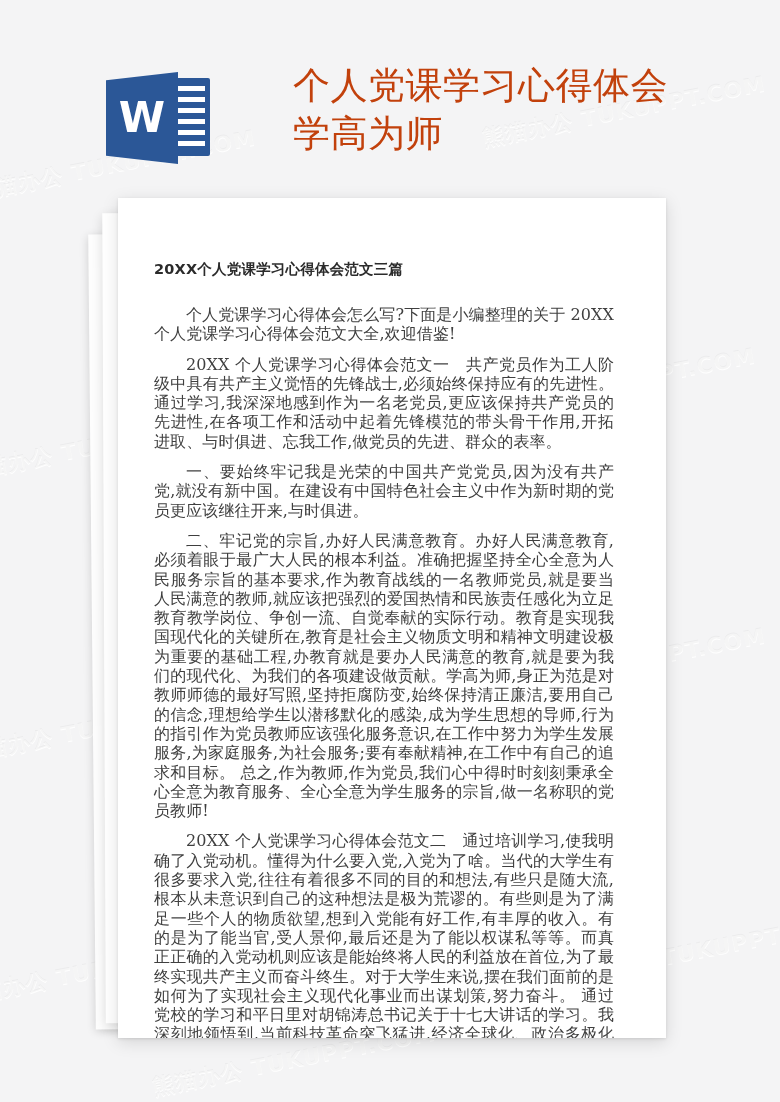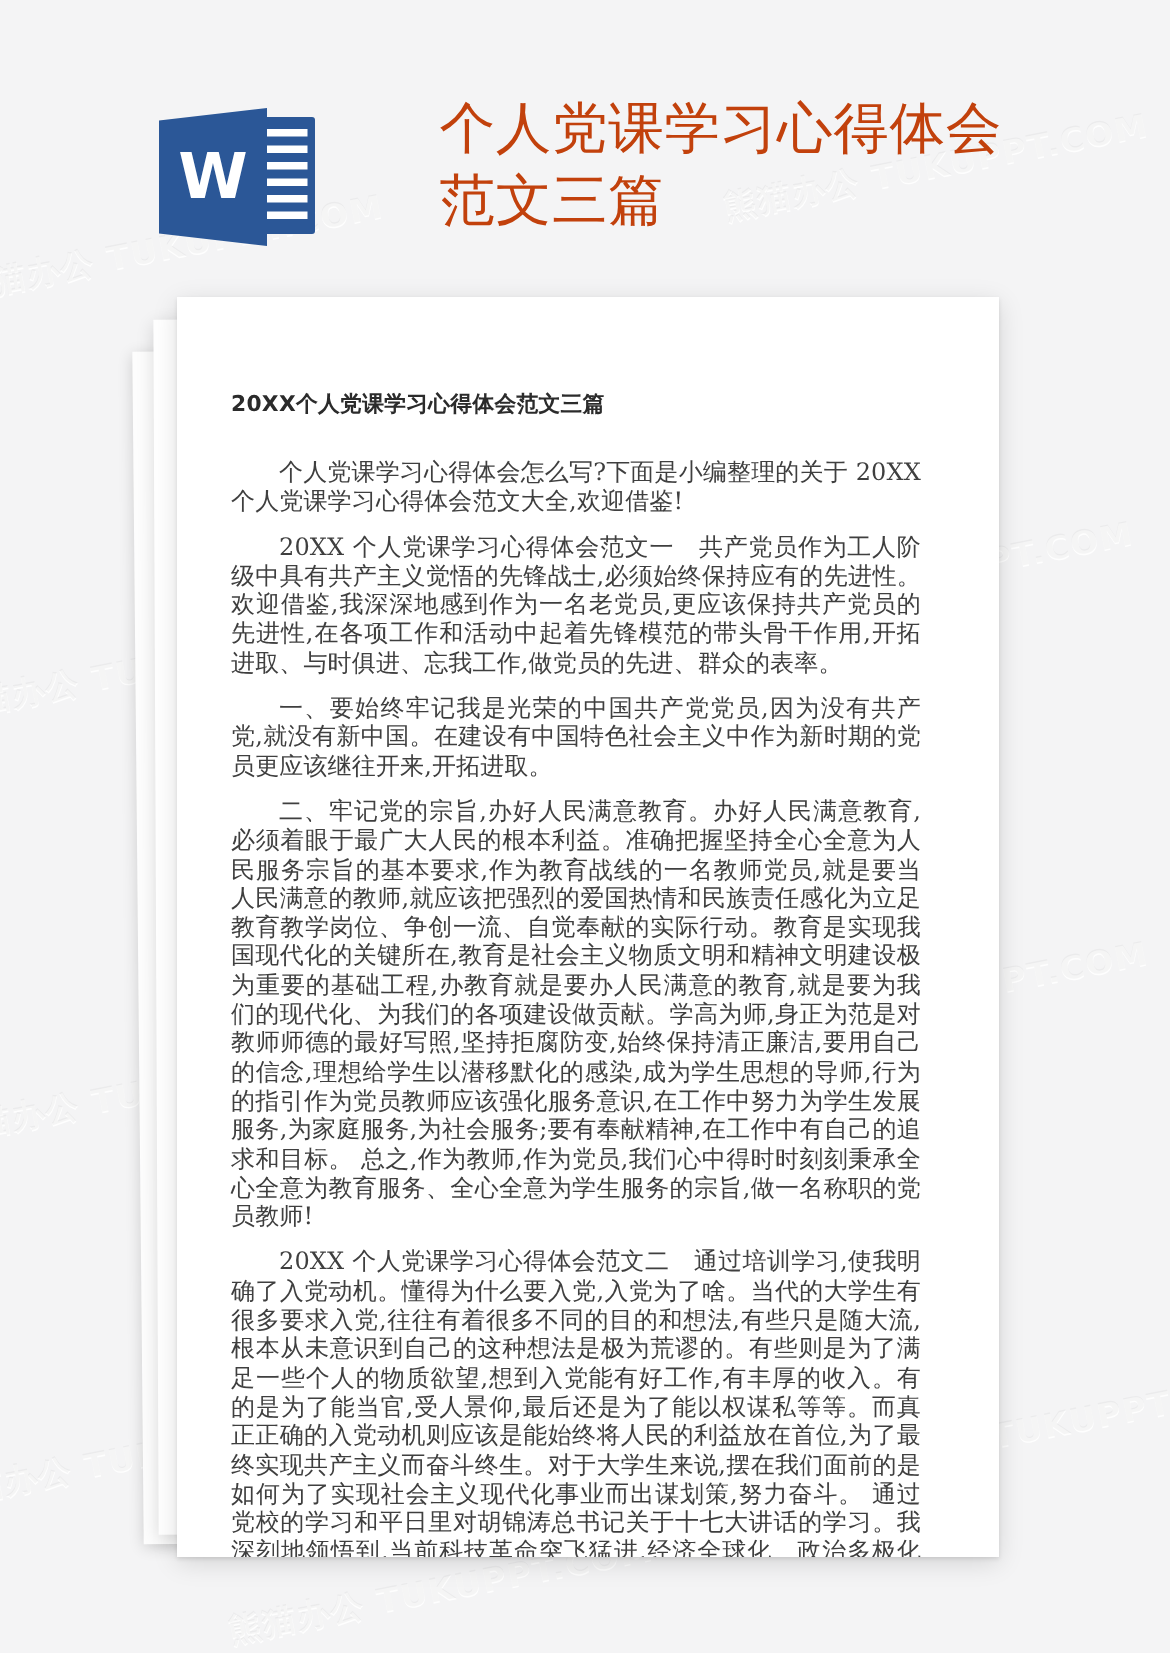--- a/index.html
+++ b/index.html
@@ -141,34 +141,34 @@
       <div class="wi-line" style="top:41px"></div>
       <div class="wi-line" style="top:52px"></div>
       <div class="wi-line" style="top:63px"></div>
     </div>
     <div class="wi-block"></div>
     <div class="wi-w">W</div>
   </div>
 
   <div id="doc-heading">
     <div>个人党课学习心得体会</div>
-    <div>范文三篇</div>
+    <div>学高为师</div>
   </div>
 
 </div>
 
 <div id="page-stack">
 
   <div class="sheet" id="sheet-back"></div>
   <div class="sheet" id="sheet-mid"></div>
 
   <div class="sheet" id="sheet-main">
     <div id="doc-body">
       <div id="doc-title">20XX个人党课学习心得体会范文三篇</div>
       <p class="para">个人党课学习心得体会怎么写?下面是小编整理的关于 20XX 个人党课学习心得体会范文大全,欢迎借鉴!</p>
-      <p class="para">20XX 个人党课学习心得体会范文一　共产党员作为工人阶级中具有共产主义觉悟的先锋战士,必须始终保持应有的先进性。欢迎借鉴,我深深地感到作为一名老党员,更应该保持共产党员的先进性,在各项工作和活动中起着先锋模范的带头骨干作用,开拓进取、与时俱进、忘我工作,做党员的先进、群众的表率。</p>
-      <p class="para">一、要始终牢记我是光荣的中国共产党党员,因为没有共产党,就没有新中国。在建设有中国特色社会主义中作为新时期的党员更应该继往开来,开拓进取。</p>
+      <p class="para">20XX 个人党课学习心得体会范文一　共产党员作为工人阶级中具有共产主义觉悟的先锋战士,必须始终保持应有的先进性。通过学习,我深深地感到作为一名老党员,更应该保持共产党员的先进性,在各项工作和活动中起着先锋模范的带头骨干作用,开拓进取、与时俱进、忘我工作,做党员的先进、群众的表率。</p>
+      <p class="para">一、要始终牢记我是光荣的中国共产党党员,因为没有共产党,就没有新中国。在建设有中国特色社会主义中作为新时期的党员更应该继往开来,与时俱进。</p>
       <p class="para">二、牢记党的宗旨,办好人民满意教育。办好人民满意教育,必须着眼于最广大人民的根本利益。准确把握坚持全心全意为人民服务宗旨的基本要求,作为教育战线的一名教师党员,就是要当人民满意的教师,就应该把强烈的爱国热情和民族责任感化为立足教育教学岗位、争创一流、自觉奉献的实际行动。教育是实现我国现代化的关键所在,教育是社会主义物质文明和精神文明建设极为重要的基础工程,办教育就是要办人民满意的教育,就是要为我们的现代化、为我们的各项建设做贡献。学高为师,身正为范是对教师师德的最好写照,坚持拒腐防变,始终保持清正廉洁,要用自己的信念,理想给学生以潜移默化的感染,成为学生思想的导师,行为的指引作为党员教师应该强化服务意识,在工作中努力为学生发展服务,为家庭服务,为社会服务;要有奉献精神,在工作中有自己的追求和目标。 总之,作为教师,作为党员,我们心中得时时刻刻秉承全心全意为教育服务、全心全意为学生服务的宗旨,做一名称职的党员教师!</p>
       <p class="para">20XX 个人党课学习心得体会范文二　通过培训学习,使我明确了入党动机。懂得为什么要入党,入党为了啥。当代的大学生有很多要求入党,往往有着很多不同的目的和想法,有些只是随大流,根本从未意识到自己的这种想法是极为荒谬的。有些则是为了满足一些个人的物质欲望,想到入党能有好工作,有丰厚的收入。有的是为了能当官,受人景仰,最后还是为了能以权谋私等等。而真正正确的入党动机则应该是能始终将人民的利益放在首位,为了最终实现共产主义而奋斗终生。对于大学生来说,摆在我们面前的是如何为了实现社会主义现代化事业而出谋划策,努力奋斗。 通过党校的学习和平日里对胡锦涛总书记关于十七大讲话的学习。我深刻地领悟到,当前科技革命突飞猛进,经济全球化、政治多极化趋势日趋明显,中华民族的振兴和发展面临新的</p>
     </div>
   </div>
 
 </div>
 
 </body></html>

